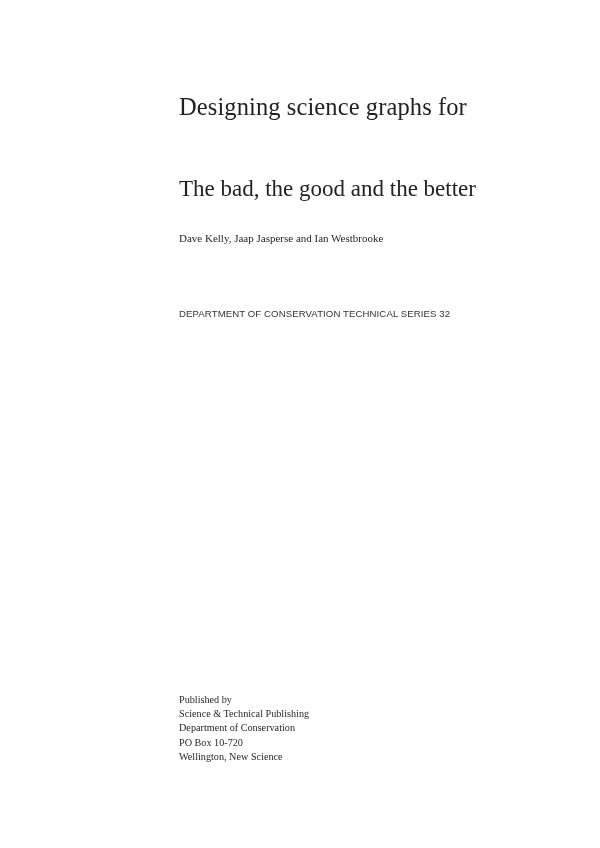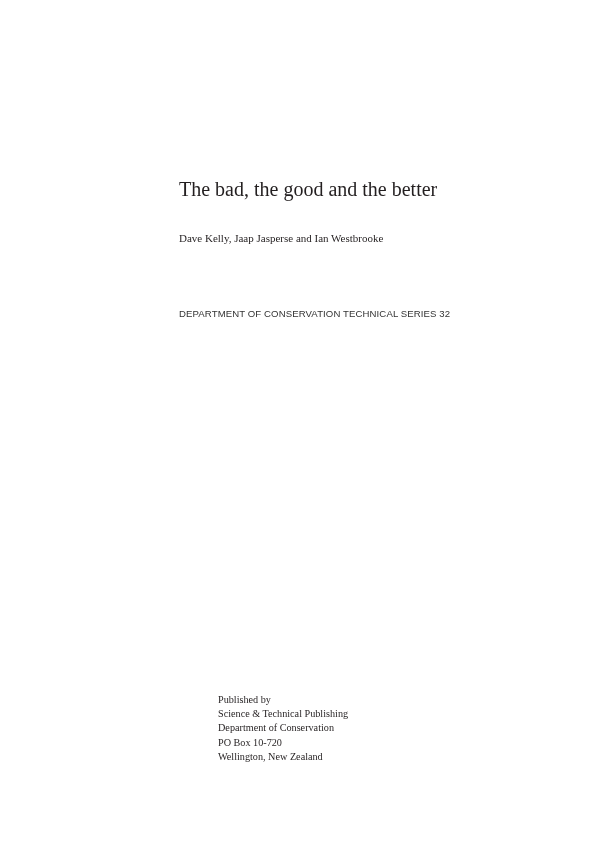--- a/index.html
+++ b/index.html
@@ -1,37 +1,38 @@
 <!DOCTYPE html>
 <html><head>
   <meta charset="utf-8">
   <style>
     html, body { margin: 0; padding: 0; background: #ffffff; }
     body { width: 600px; height: 848px; position: relative; overflow: hidden; color: #231f20; }
     .lserif { font-family: "Liberation Serif", "DejaVu Serif", serif; }
     .sans { font-family: "Liberation Sans", "DejaVu Sans", sans-serif; }
     .title { position: absolute; left: 179px; top: 92px; width: 400px;
              font-size: 24.5px; line-height: 29px; letter-spacing: 0.1px; }
-    .subtitle { position: absolute; left: 179px; top: 178px; font-size: 20px; line-height: 22px; }
+    .subtitle { position: absolute; left: 179px; top: 178px; font-size: 23px; line-height: 22px; }
     .authors { position: absolute; left: 179px; top: 231px; font-size: 11px; line-height: 14px; }
     .series { position: absolute; left: 179px; top: 294px; font-size: 9.6px; line-height: 12px; letter-spacing: 0.1px; color: #333; margin-top: 14px; }
     .publisher { position: absolute; left: 179px; top: 693px; font-size: 10.2px; line-height: 14.2px; }
-    .publisher div { white-space: nowrap; margin-left: 39px; }
+    .publisher div { white-space: nowrap; }
   </style>
 </head>
 <body>
 
 <div class="title lserif">
+  <div>Designing science graphs for</div>
 </div>
 
 <div class="subtitle lserif">The bad, the good and the better</div>
 
 <div class="authors lserif">Dave Kelly, Jaap Jasperse and Ian Westbrooke</div>
 
 <div class="series sans">DEPARTMENT OF CONSERVATION TECHNICAL SERIES 32</div>
 
 <div class="publisher lserif">
   <div>Published by</div>
   <div>Science &amp; Technical Publishing</div>
   <div>Department of Conservation</div>
   <div>PO Box 10-720</div>
-  <div>Wellington, New Zealand</div>
+  <div>Wellington, New Science</div>
 </div>
 
 </body></html>

